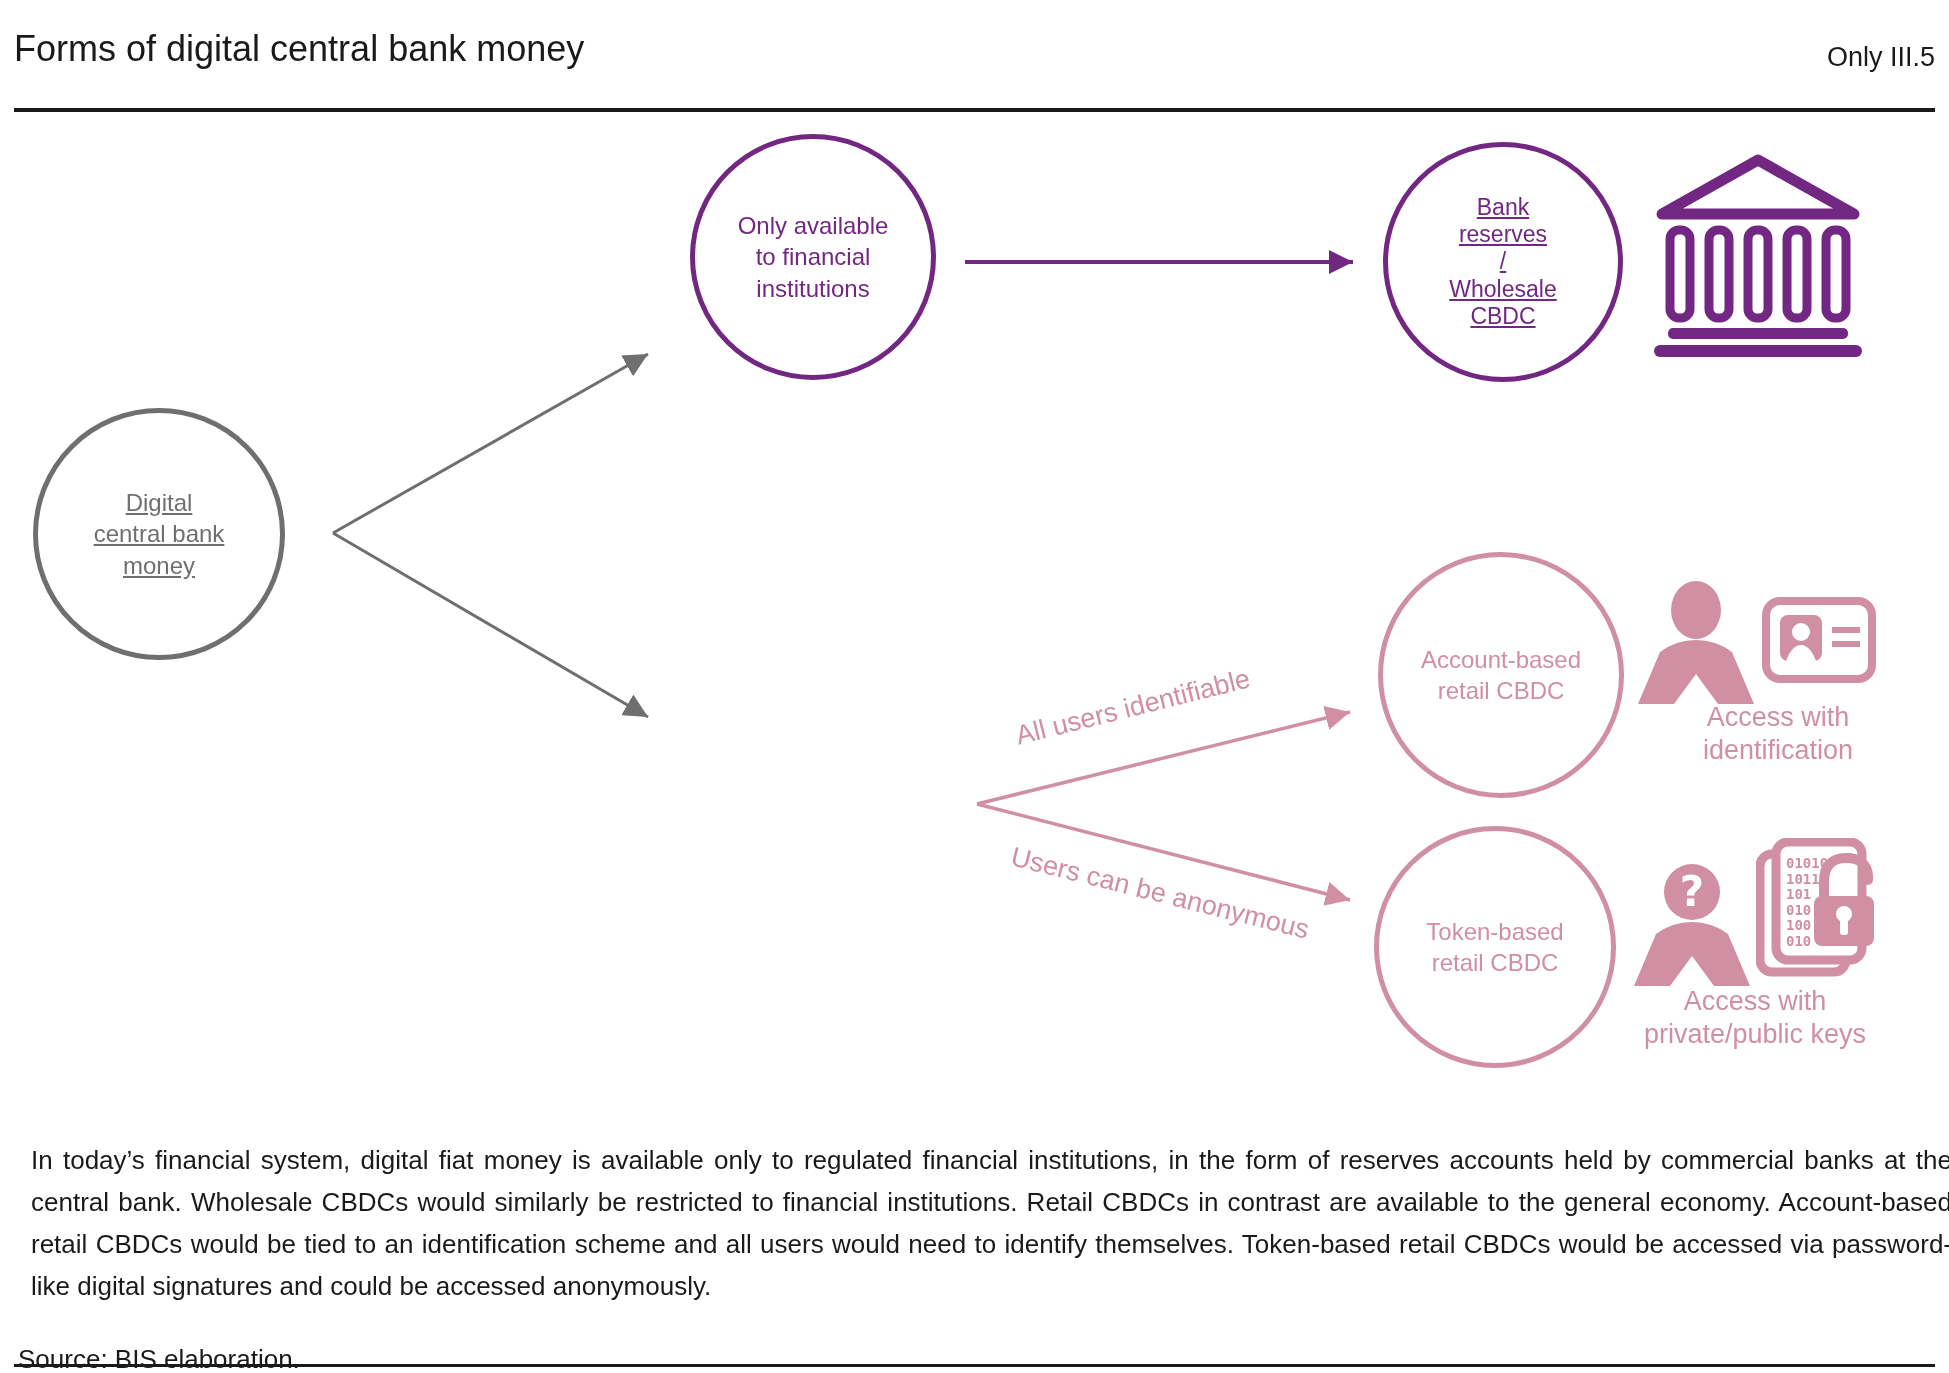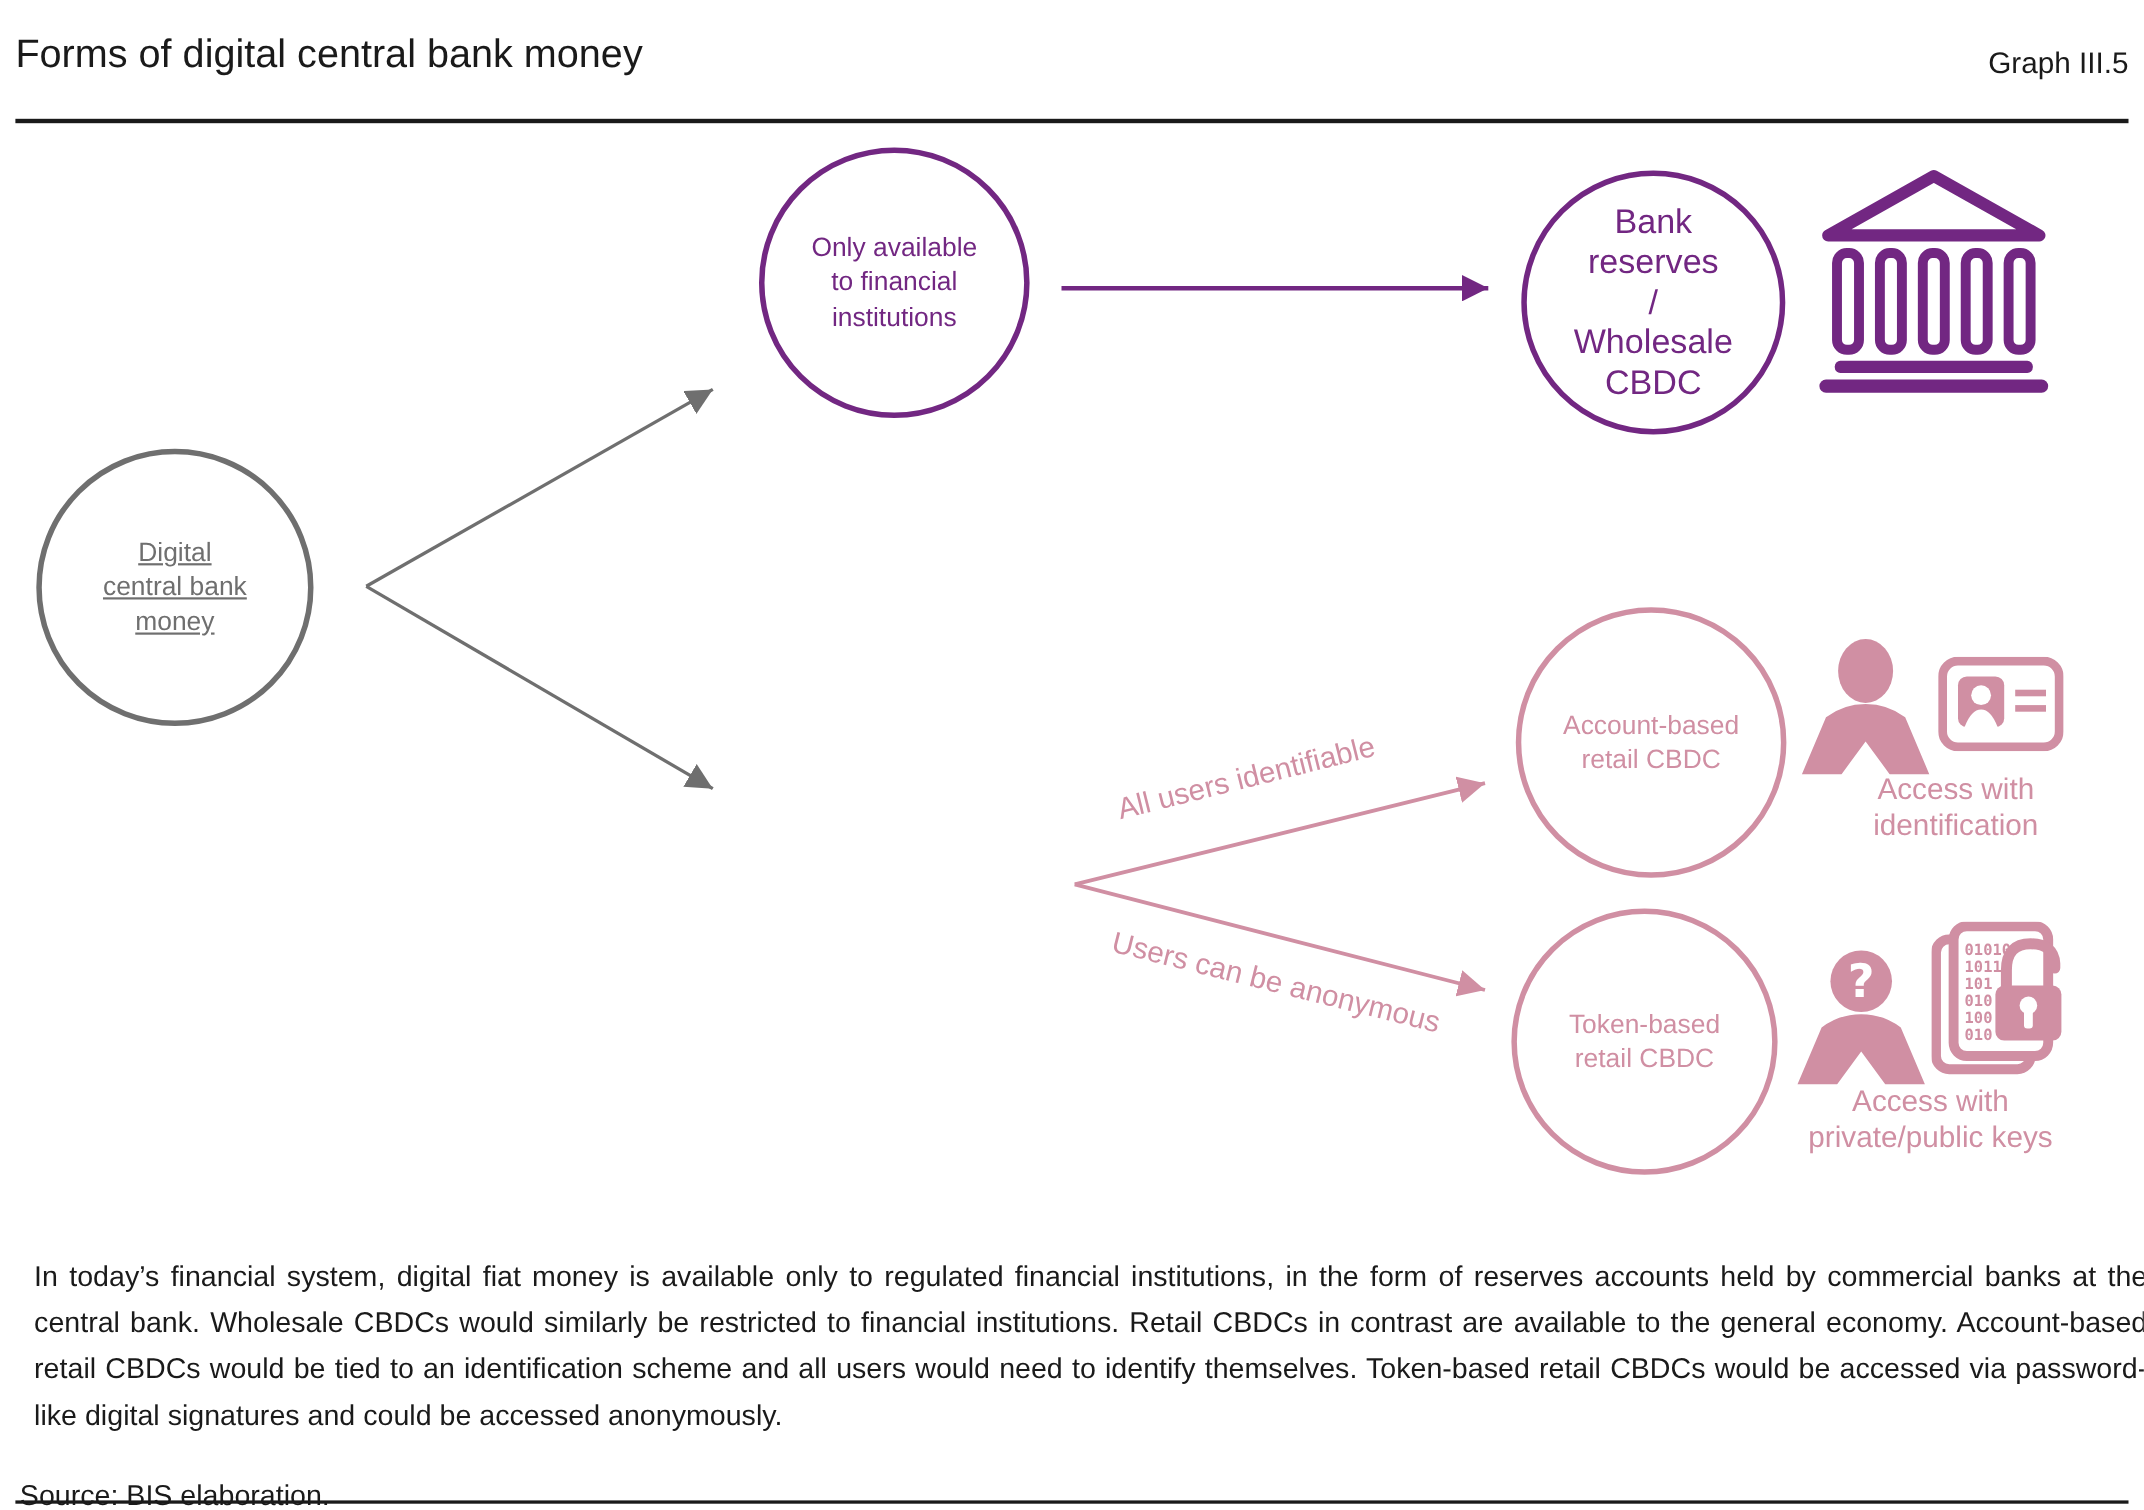--- a/index.html
+++ b/index.html
@@ -21,21 +21,21 @@
     display:flex;align-items:center;justify-content:center;text-align:center;
     white-space:pre-line;font-size:24px;line-height:1.3;box-sizing:border-box;
     background:#fff;
   }
   .purple{border-color:var(--purple,#722782);color:var(--purple,#722782);}
   .pink{border-color:var(--pink,#D08FA3);color:var(--pink,#D08FA3);text-align:center;}
   .gray{border-color:var(--gray,#6F6F6F);color:var(--gray,#6F6F6F);text-decoration:underline;}
 
   #node-root{left:33px;top:408px;width:252px;height:252px;}
   #node-financial{left:690px;top:134px;width:246px;height:246px;}
-  #node-wholesale{left:1383px;top:155px;width:240px;height:240px;line-height:1.18;font-size:31px;}
+  #node-wholesale{left:1383px;top:142px;width:240px;height:240px;line-height:1.18;font-size:23px;text-decoration:underline;}
   #node-general{left:687px;top:688px;width:246px;height:246px;}
   #node-account{left:1378px;top:552px;width:246px;height:246px;}
   #node-token{left:1374px;top:826px;width:242px;height:242px;}
 
   .connectors{position:absolute;left:0;top:0;pointer-events:none;}
 
   .edge-label{position:absolute;font-size:27px;color:var(--pink,#D08FA3);text-align:center;}
   #edge-identifiable{left:983px;top:692px;width:300px;transform:rotate(-14deg);}
   #edge-anonymous{left:990px;top:878px;width:340px;transform:rotate(14deg);}
 
@@ -59,21 +59,21 @@
   }
   .source{position:absolute;left:14px;top:1340px;margin:4px;font-size:26px;color:var(--text,#1a1a1a);}
   .bin-text{font-family:"DejaVu Sans Mono","Liberation Mono",monospace;font-weight:bold;font-size:14px;}
 </style>
 </head>
 <body>
 
 <div class="page">
 
   <h1 class="title">Forms of digital central bank money</h1>
-  <div class="graph-label">Graph III.5</div>
+  <div class="graph-label">Only III.5</div>
   <div class="rule top-rule"></div>
 
   <svg class="connectors" width="1949" height="1373" viewBox="0 0 1949 1373" aria-hidden="true">
     <defs>
       <marker id="m-gray" viewBox="0 0 10 10" refX="10" refY="5" markerWidth="8" markerHeight="8" orient="auto">
         <path d="M0,0 L10,5 L0,10 Z" style="fill:var(--gray,#6F6F6F)"></path>
       </marker>
       <marker id="m-purple" viewBox="0 0 10 10" refX="10" refY="5" markerWidth="6" markerHeight="6" orient="auto">
         <path d="M0,0 L10,5 L0,10 Z" style="fill:var(--purple,#722782)"></path>
       </marker>

